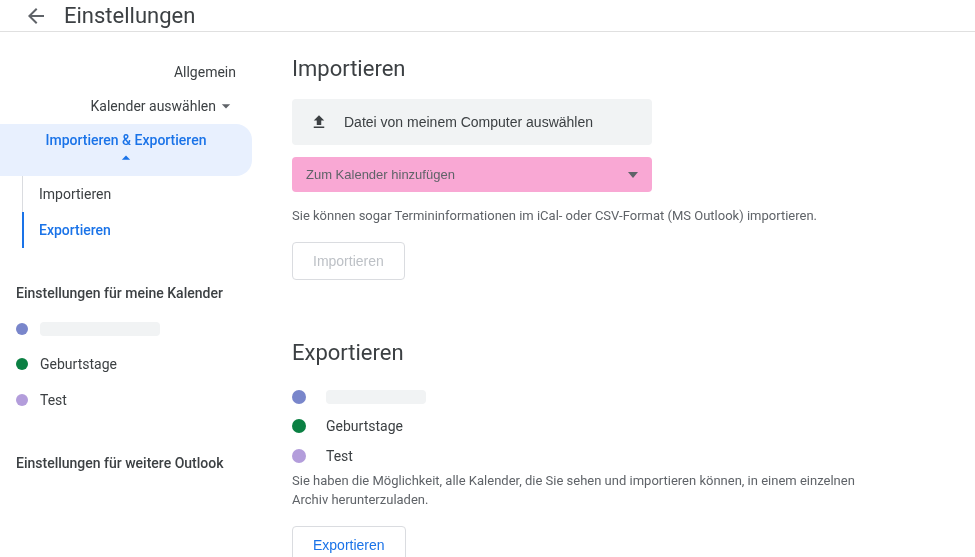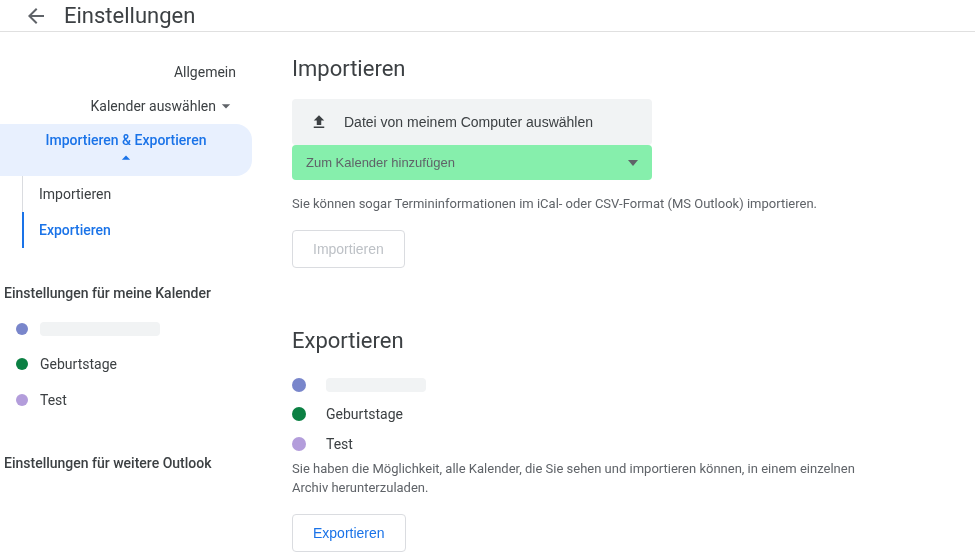--- a/index.html
+++ b/index.html
@@ -16,34 +16,34 @@
     .sidebar-item { display: flex; align-items: center; justify-content: flex-end; padding: 8px 16px; font-size: 14px; color: #3c4043; cursor: pointer; border-radius: 0 16px 16px 0; margin-right: 8px; }
     .sidebar-item.active { background: #e8f0fe; color: #1a73e8; font-weight: 500; flex-direction: column; }
     .sidebar-chevron { width: 20px; height: 20px; fill: #5f6368; }
     .sidebar-item.active .sidebar-chevron { fill: #1a73e8; }
 
     .sub-items { border-left: 1px solid #dadce0; margin-left: 22px; }
     .sub-item { padding: 10px 16px; font-size: 14px; color: #3c4043; cursor: pointer; position: relative; }
     .sub-item.selected { color: #1a73e8; font-weight: 500; }
     .sub-item.selected::before { content: ''; position: absolute; left: -1px; top: 0; bottom: 0; width: 2px; background: #1a73e8; }
 
-    .section-label { font-size: 14px; font-weight: 500; color: #3c4043; padding: 8px 4px; margin-top: 28px; line-height: 1.4; }
+    .section-label { font-size: 14px; font-weight: 500; color: #3c4043; padding: 8px 16px; margin-top: 28px; line-height: 1.4; }
 
     .cal-item { display: flex; align-items: center; padding: 10px 16px; font-size: 14px; color: #3c4043; cursor: pointer; gap: 12px; }
     .cal-dot { width: 12px; height: 12px; border-radius: 50%; flex-shrink: 0; }
     .redacted { background: #f1f3f4; border-radius: 4px; width: 120px; height: 14px; }
     .redacted.sm { width: 100px; }
 
     .main { flex: 1; padding: 24px 32px; max-width: 640px; }
     .panel-title { font-size: 22px; color: #3c4043; font-weight: 400; margin-bottom: 18px; }
 
-    .file-btn { display: flex; align-items: center; gap: 16px; background: #f1f3f4; border: none; padding: 14px 18px; border-radius: 4px; font-size: 14px; color: #3c4043; width: 100%; max-width: 360px; cursor: pointer; }
+    .file-btn { display: flex; align-items: center; gap: 16px; background: #f1f3f4; border: none; padding: 14px 18px; border-radius: 4px; font-size: 14px; color: #3c4043; width: 100%; max-width: 360px; cursor: pointer; margin-bottom: 12px; }
     .file-btn svg { width: 18px; height: 18px; fill: #3c4043; }
 
-    .select-btn { display: flex; align-items: center; justify-content: space-between; background: #86efac; border: none; padding: 10px 14px; border-radius: 4px; font-size: 13px; color: #5f6368; width: 100%; max-width: 360px; cursor: pointer; margin-bottom: 14px; }
+    .select-btn { display: flex; align-items: center; justify-content: space-between; background: #f9a8d4; border: none; padding: 10px 14px; border-radius: 4px; font-size: 13px; color: #5f6368; width: 100%; max-width: 360px; cursor: pointer; margin-bottom: 14px; }
     .select-btn svg { width: 10px; height: 10px; fill: #5f6368; }
 
     .hint { font-size: 13px; color: #5f6368; line-height: 1.5; margin-bottom: 16px; }
 
     .outline-btn { border: 1px solid #dadce0; background: #fff; padding: 10px 20px; border-radius: 4px; font-size: 14px; cursor: pointer; color: #3c4043; }
     .outline-btn.disabled { color: #bdc1c6; cursor: default; }
     .outline-btn.primary { color: #1a73e8; font-weight: 500; }
 
     .section-gap { height: 60px; }
 

